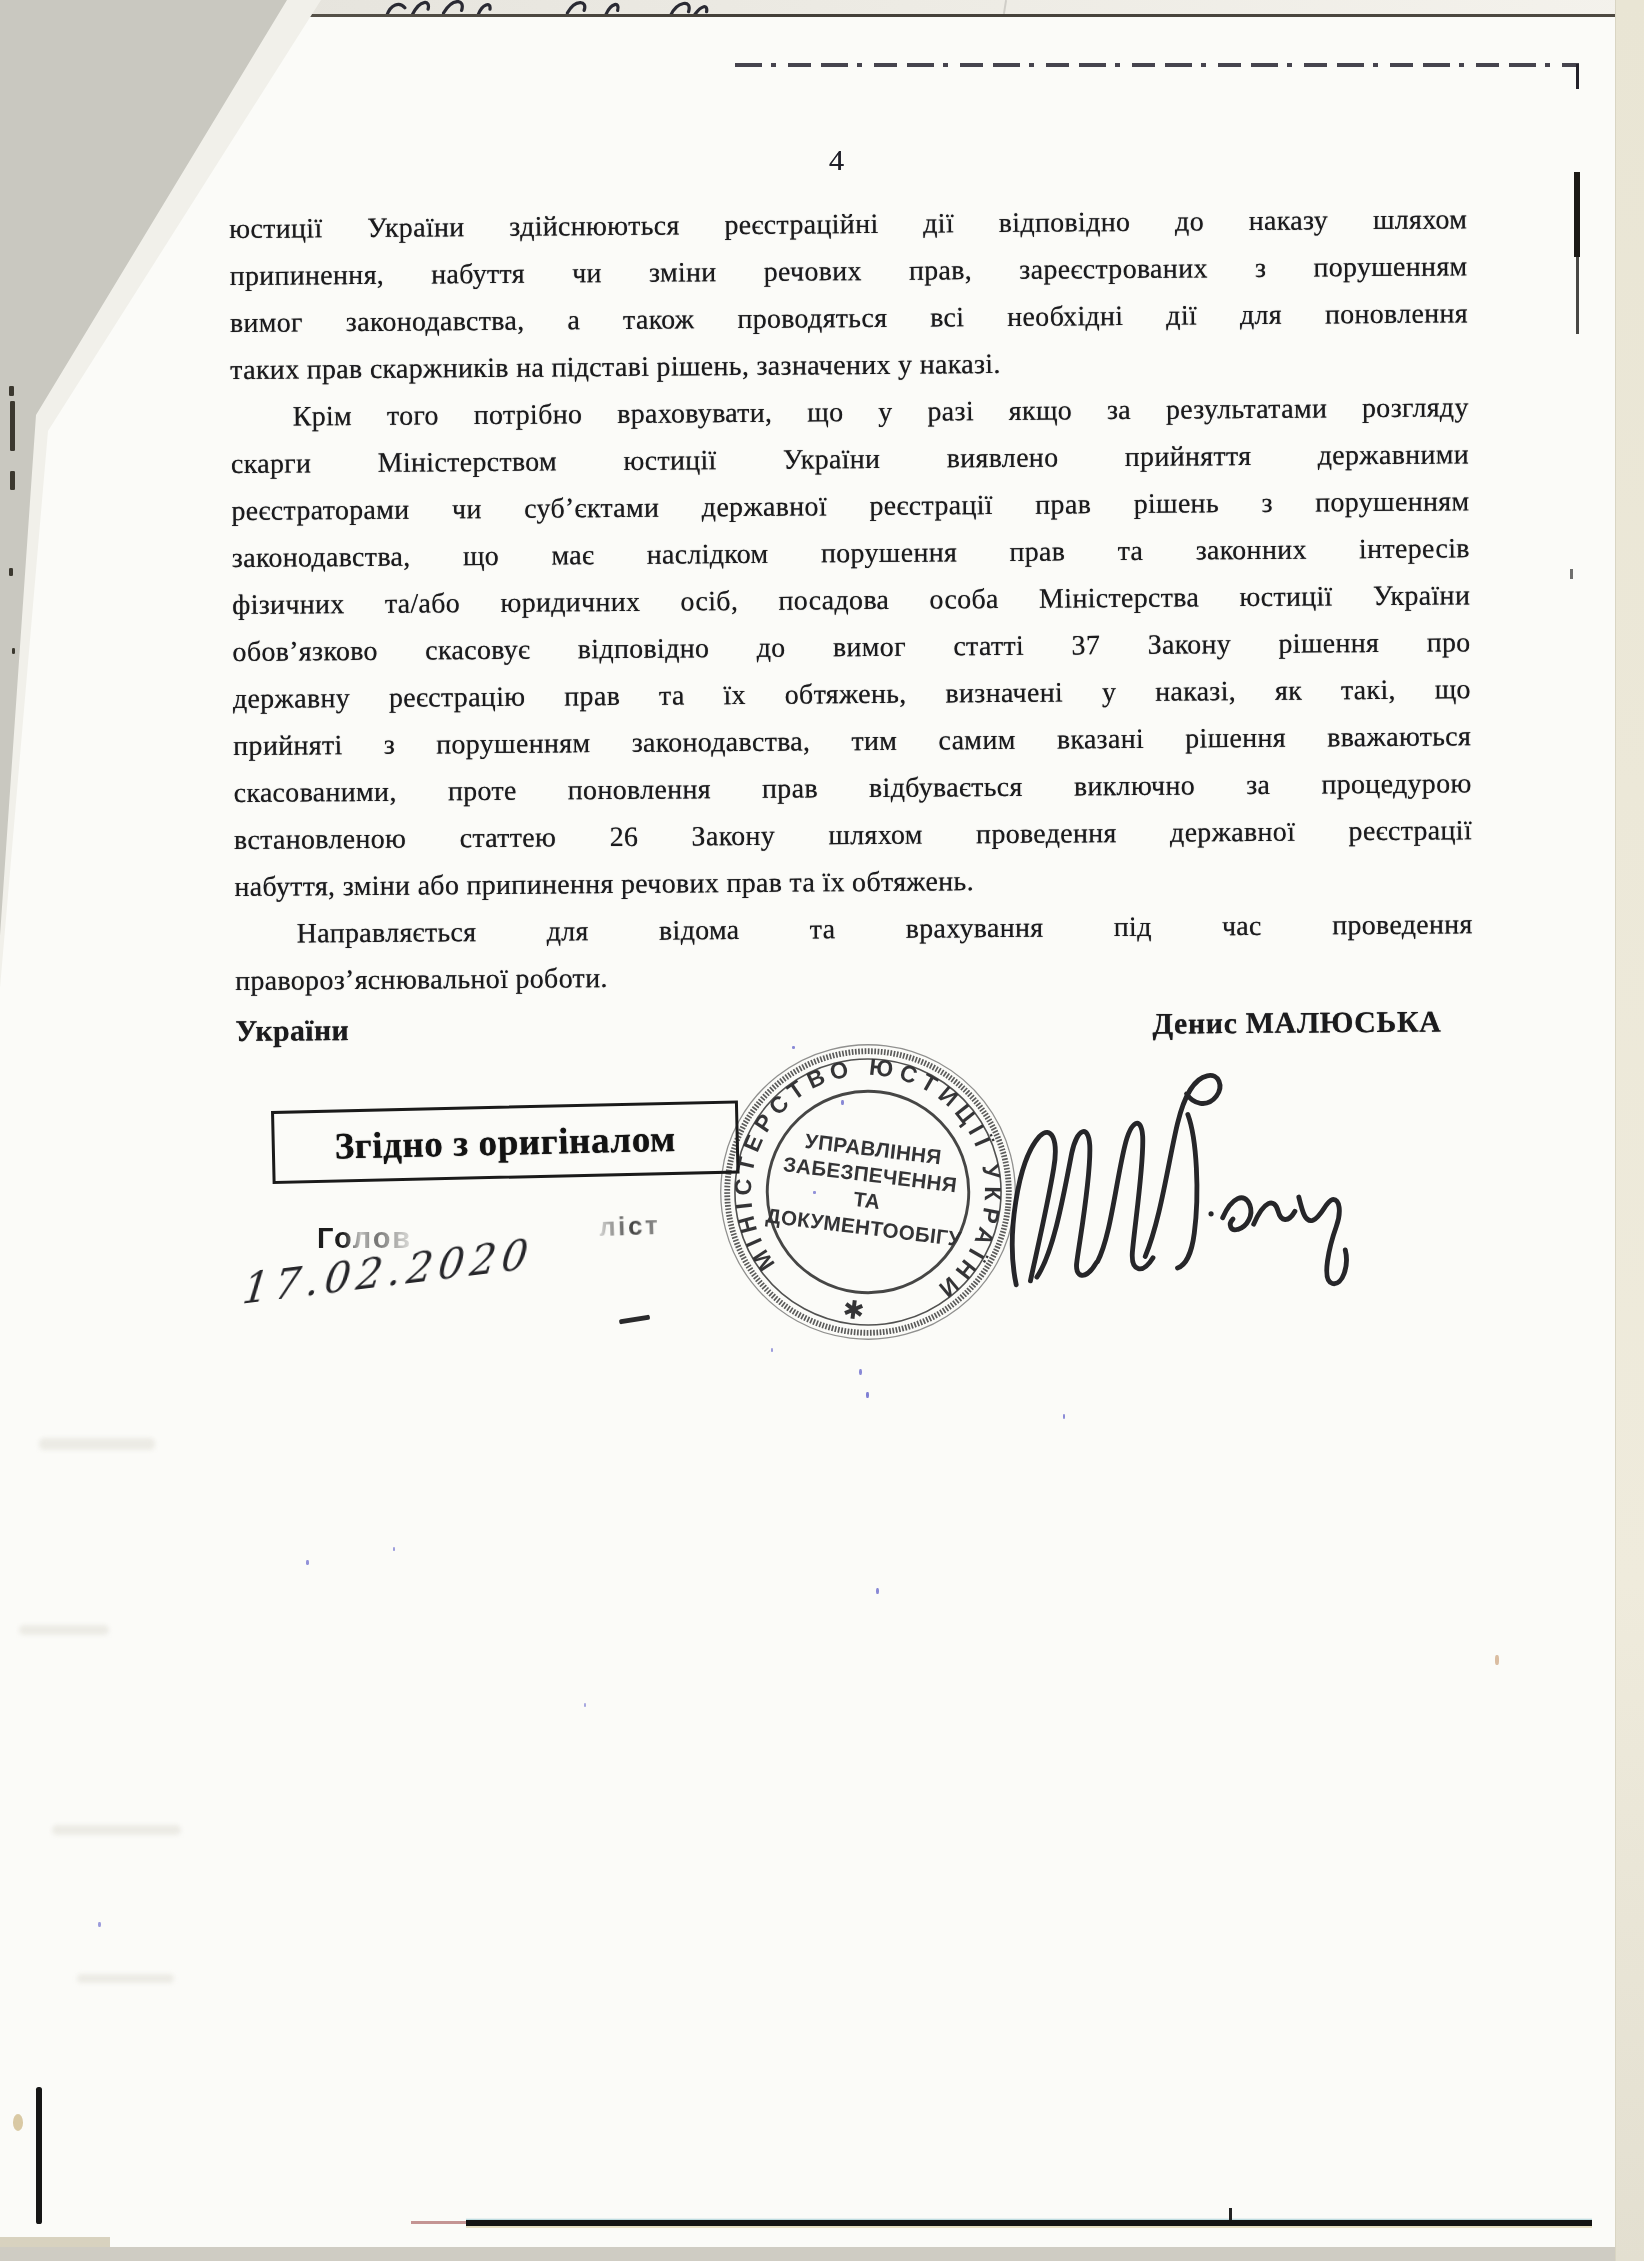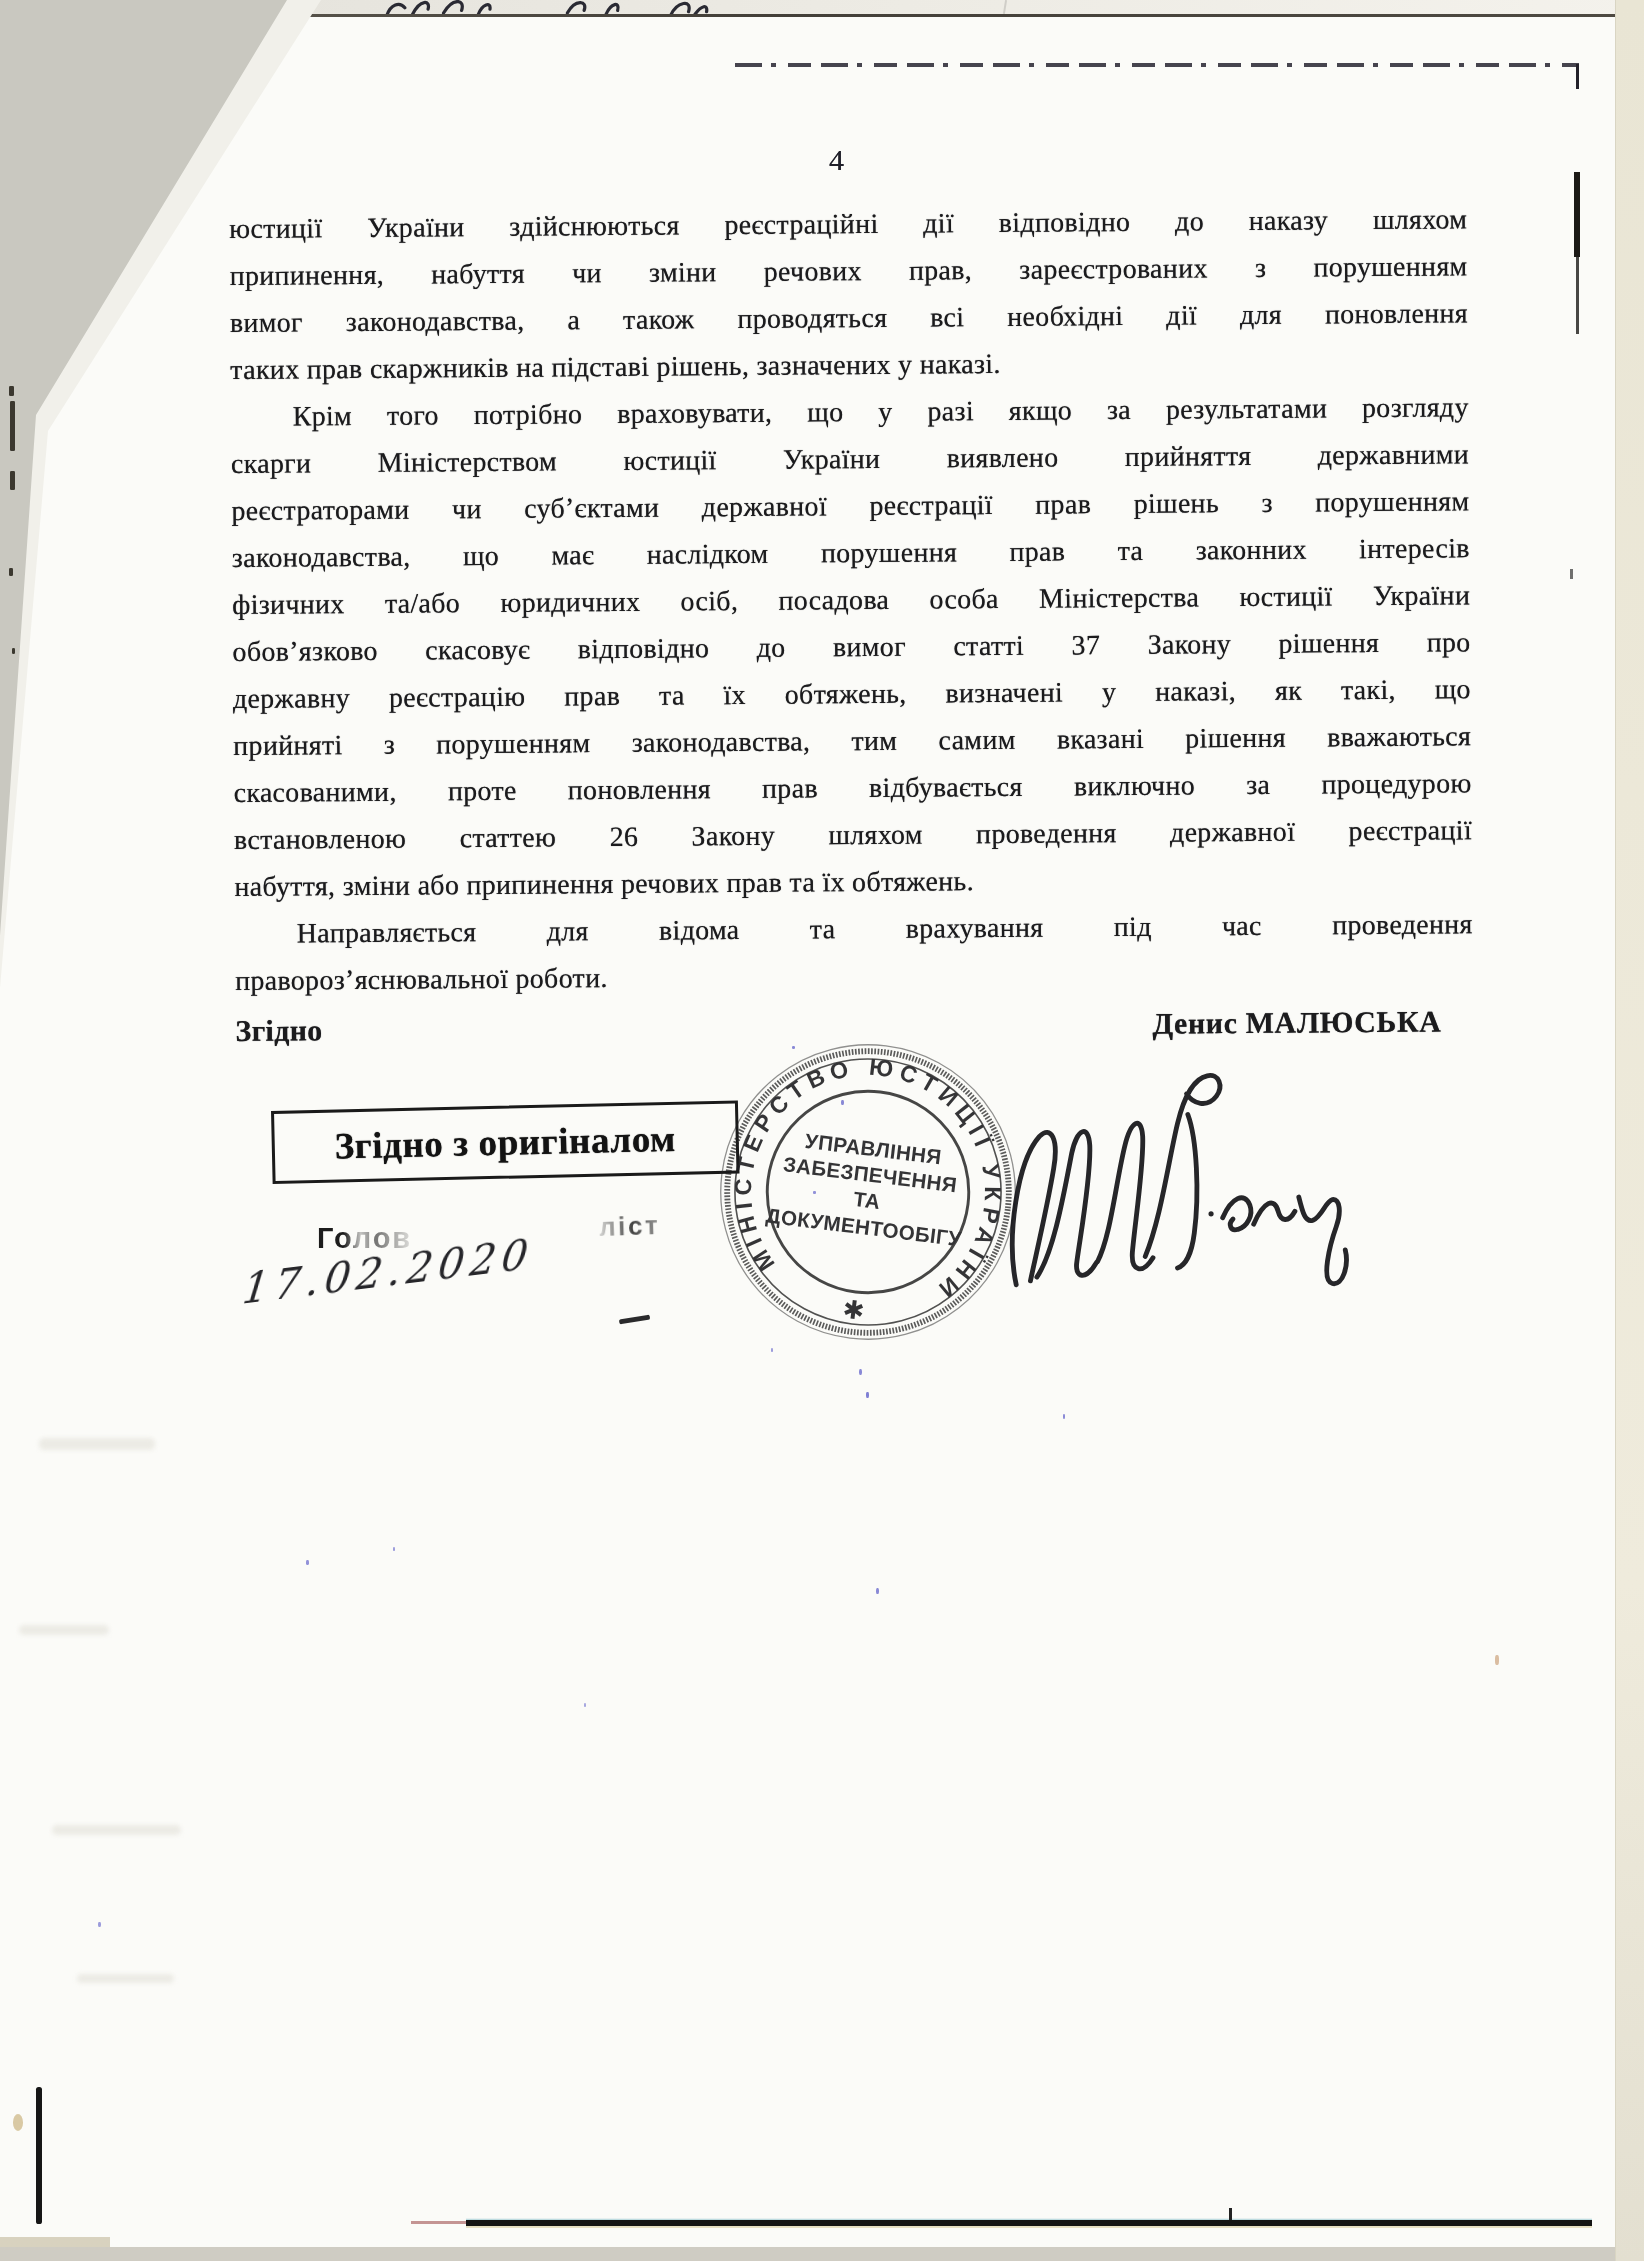--- a/index.html
+++ b/index.html
@@ -132,21 +132,21 @@
     <div class="line just">обов’язково скасовує відповідно до вимог статті 37 Закону рішення про</div>
     <div class="line just">державну реєстрацію прав та їх обтяжень, визначені у наказі, як такі, що</div>
     <div class="line just">прийняті з порушенням законодавства, тим самим вказані рішення вважаються</div>
     <div class="line just">скасованими, проте поновлення прав відбувається виключно за процедурою</div>
     <div class="line just">встановленою статтею 26 Закону шляхом проведення державної реєстрації</div>
     <div class="line">набуття, зміни або припинення речових прав та їх обтяжень.</div>
     <div class="line just indent">Направляється для відома та врахування під час проведення</div>
     <div class="line">правороз’яснювальної роботи.</div>
 
     <div class="minister-row">
-      <span>Згідно</span>
+      <span>України</span>
       <span class="minister-name">Денис МАЛЮСЬКА</span>
     </div>
   </div>
 
   <div class="stamp-box">
     <span>Згідно з оригіналом</span>
   </div>
   <div class="frag-left">Голов</div>
   <div class="frag-right">ліст</div>
   <div class="date-script">17.02.2020</div>

